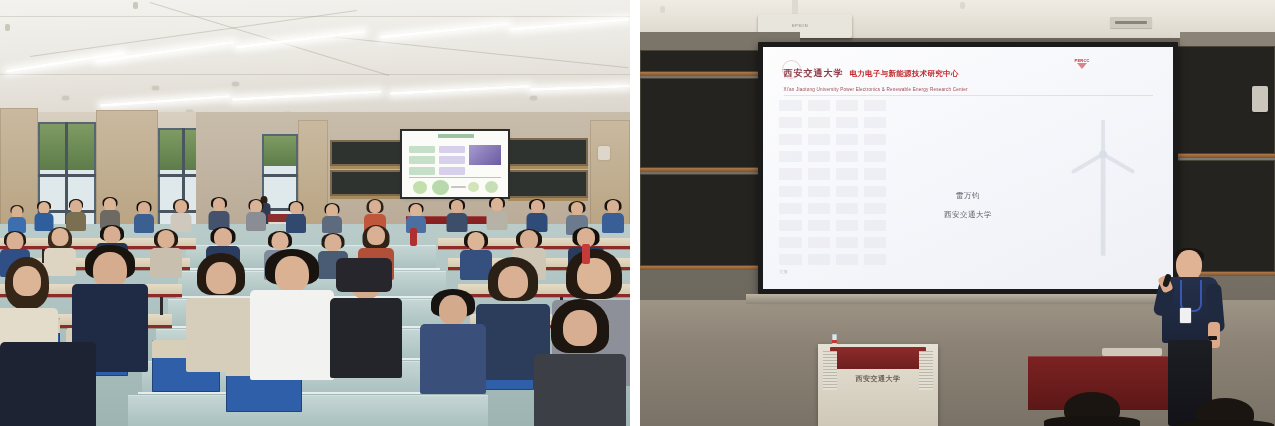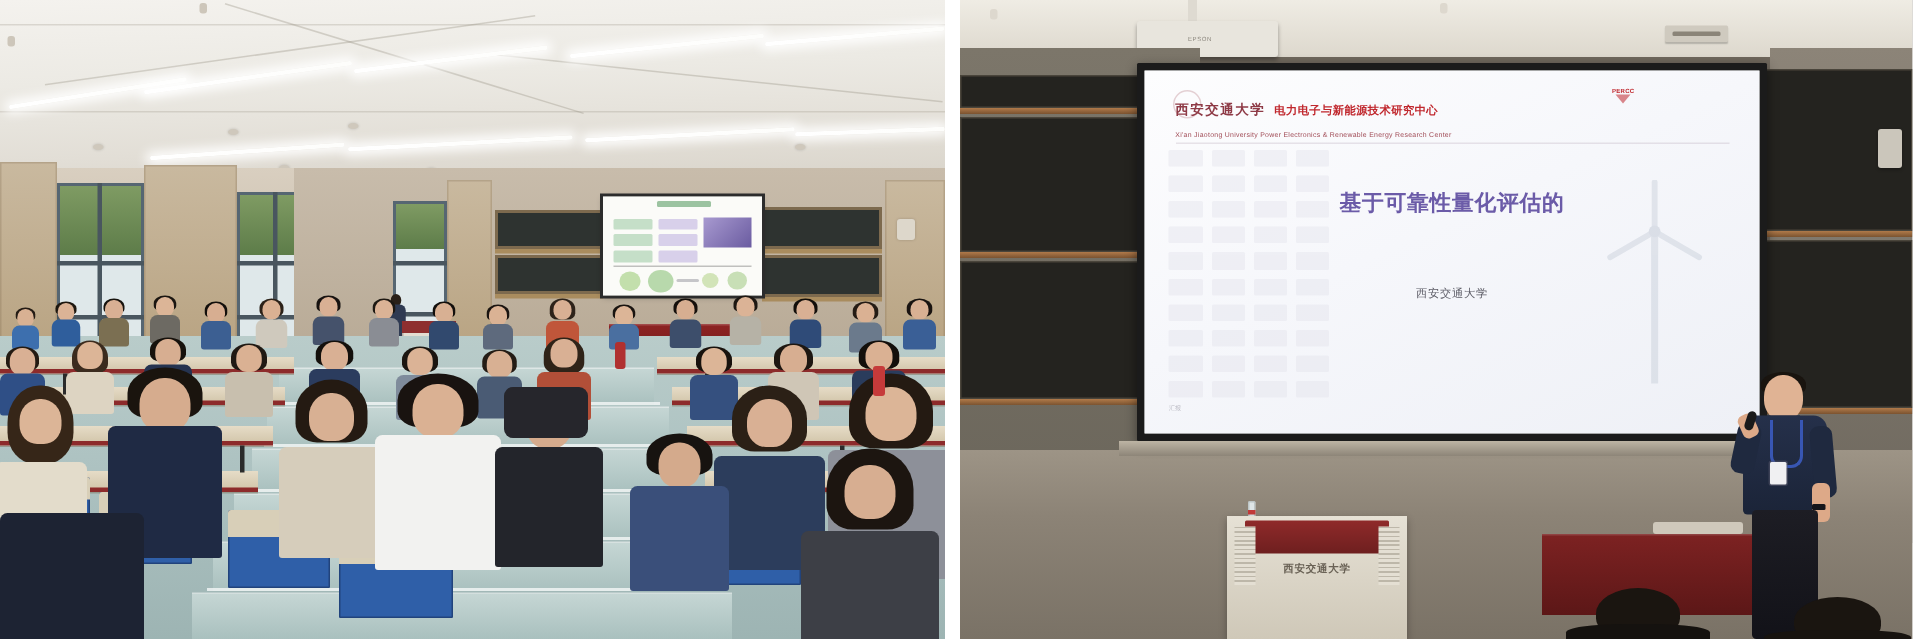--- a/index.html
+++ b/index.html
@@ -647,24 +647,24 @@
           <div class="percc">
             <div class="mark">PERCC</div>
             <div class="tri"></div>
           </div>
 
           <div class="en-sub">Xi'an Jiaotong University  Power Electronics &amp; Renewable Energy Research Center</div>
 
           <div class="slide-headrule"></div>
 
           <div class="slide-title">
-            <div class="l1">基于可靠性量化评估的</div>
           </div>
 
           <div class="slide-meta">
+            <div>雷万钧</div>
             <div>西安交通大学</div>
           </div>
 
           <div class="slide-corner">汇报</div>
         </div>
       </div>
     </div>
 
     <div style="position:absolute;left:106px;top:294px;width:444px;height:10px;background:linear-gradient(180deg,#bdb4a4,#8d8578);"></div>
 

